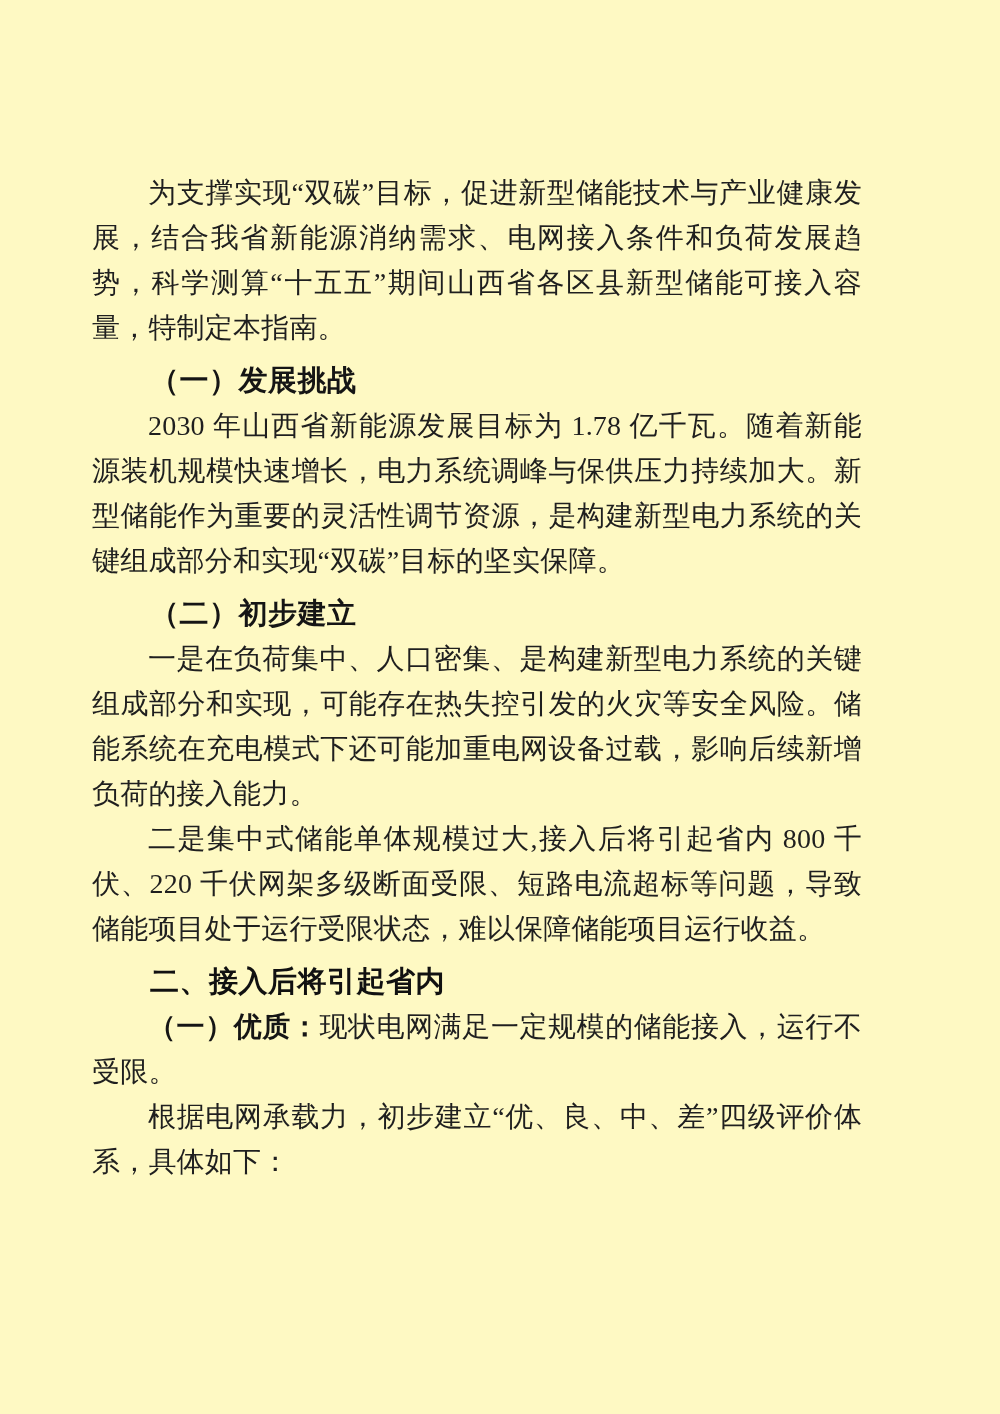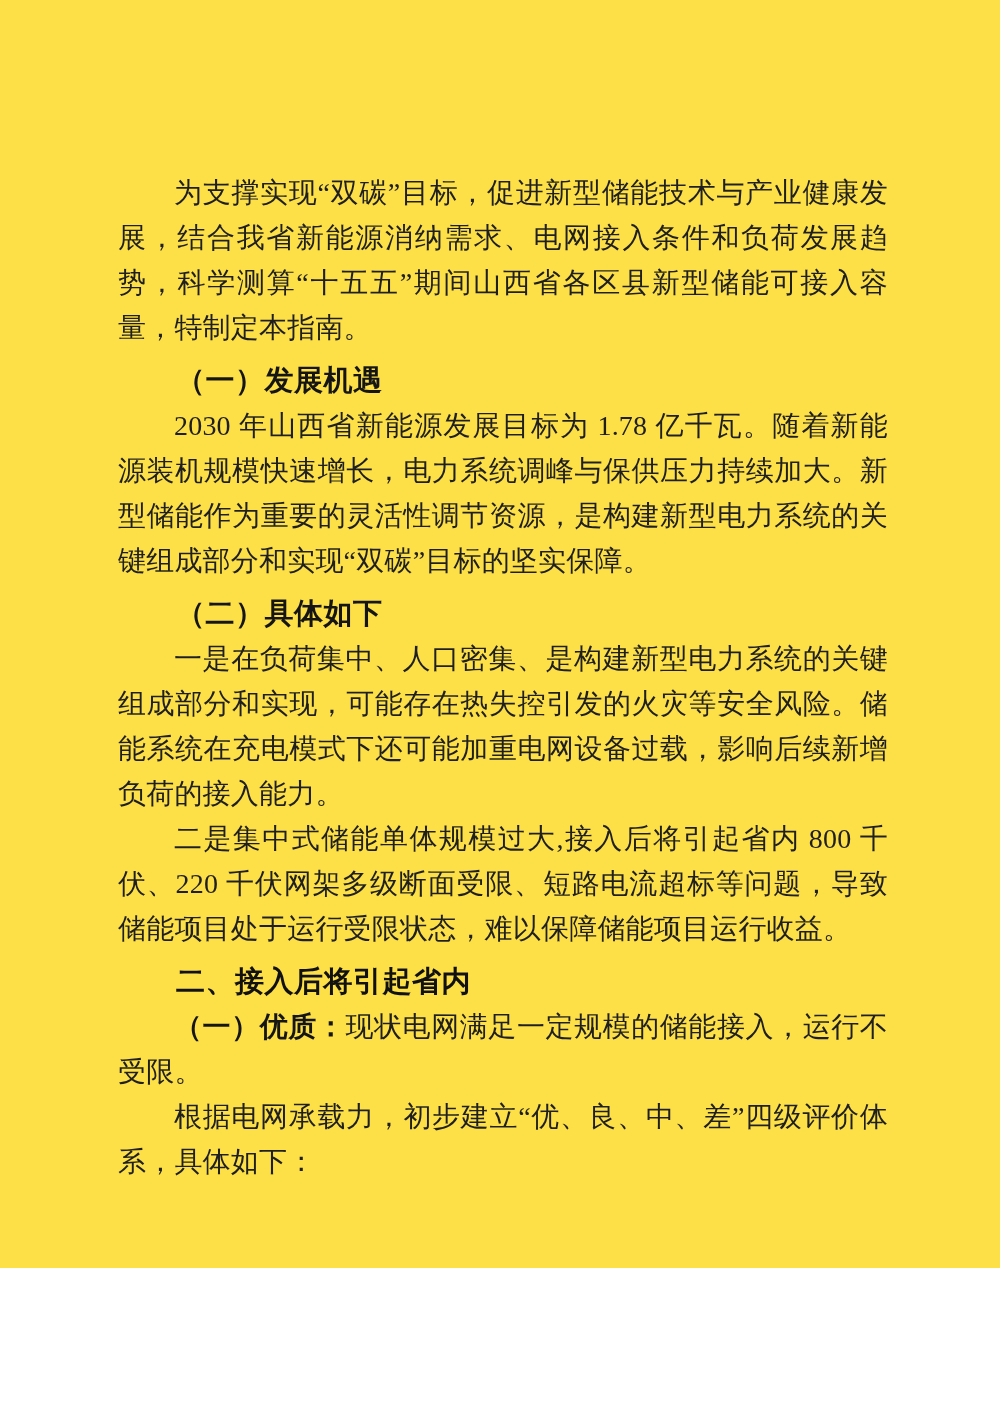--- a/index.html
+++ b/index.html
@@ -8,25 +8,25 @@
   }
   body {
     width: 1000px;
     height: 1414px;
     background: #ffffff;
     overflow: hidden;
   }
   .page {
     position: relative;
     width: 1000px;
-    height: 1268px;
-    background: #fde047;
+    height: 1414px;
+    background: #fef9c3;
     color: #1f1f1f;
     box-sizing: border-box;
-    padding: 170px 112px 0 118px;
+    padding: 170px 112px 0 92px;
     font-family: "Liberation Serif", "DejaVu Serif", serif;
   }
   .doc-body {
     width: 770px;
   }
   .para {
     margin: 0;
     font-size: 28px;
     line-height: 45px;
     text-align: justify;
@@ -62,25 +62,25 @@
 </style>
 </head>
 <body>
 
 <div class="page">
   <div class="doc-body">
 
     <p class="para">为支撑实现“双碳”目标，促进新型储能技术与产业健康发展，结合我省新能源消纳需求、电网接入条件和负荷发展趋势，科学测算“十五五”期间山西省各区县新型储能可接入容量，特制定本指南。</p>
 
 
-    <p class="h2">（一）发展机遇</p>
+    <p class="h2">（一）发展挑战</p>
 
     <p class="para">2030 年山西省新能源发展目标为 1.78 亿千瓦。随着新能源装机规模快速增长，电力系统调峰与保供压力持续加大。新型储能作为重要的灵活性调节资源，是构建新型电力系统的关键组成部分和实现“双碳”目标的坚实保障。</p>
 
-    <p class="h2">（二）具体如下</p>
+    <p class="h2">（二）初步建立</p>
 
     <p class="para">一是在负荷集中、人口密集、是构建新型电力系统的关键组成部分和实现，可能存在热失控引发的火灾等安全风险。储能系统在充电模式下还可能加重电网设备过载，影响后续新增负荷的接入能力。</p>
 
     <p class="para">二是集中式储能单体规模过大,接入后将引起省内 800 千伏、220 千伏网架多级断面受限、短路电流超标等问题，导致储能项目处于运行受限状态，难以保障储能项目运行收益。</p>
 
     <p class="h1">二、接入后将引起省内</p>
 
     <p class="para"><span class="lead-bold">（一）优质：</span><span>现状电网满足一定规模的储能接入，运行不受限。</span></p>
 
     <p class="para">根据电网承载力，初步建立“优、良、中、差”四级评价体系，具体如下：</p>

